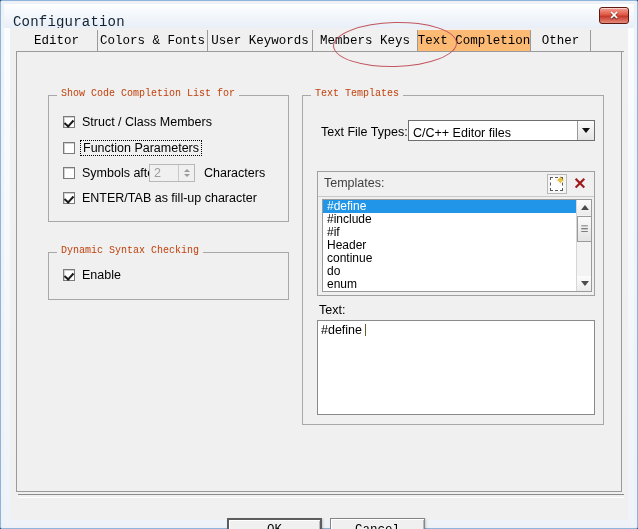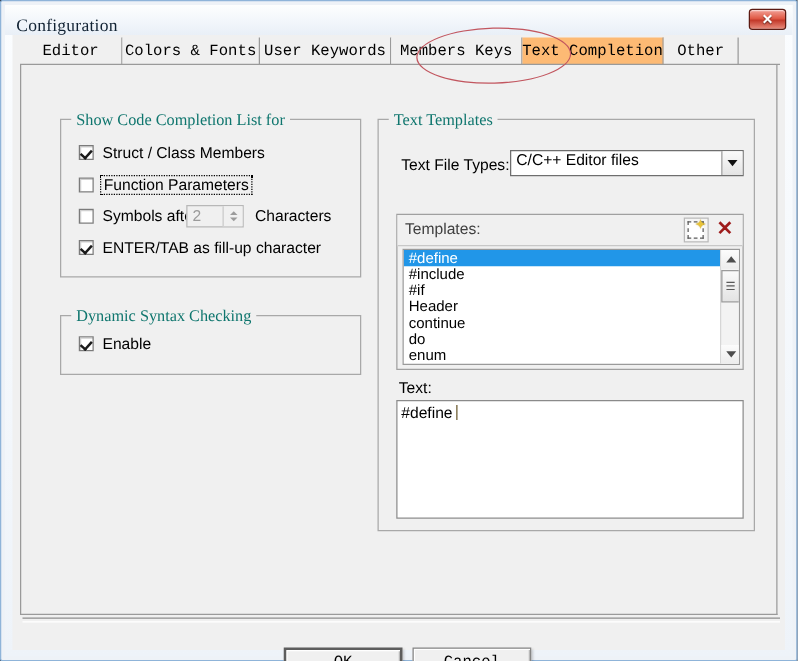--- a/index.html
+++ b/index.html
@@ -22,21 +22,21 @@
     box-sizing:border-box;
   }
   
   .titlebar{
     position:absolute;left:0;top:0;width:630px;height:24px;
     background:linear-gradient(180deg,#fdfefe 0%,#f2f6fb 55%,#e9eff7 100%);
   }
   .title-text{
     position:absolute;left:9px;top:10px;
     font-size:14px;color:#123;letter-spacing:0.2px;
-    font-family:Liberation Serif, serif;
+    font-family:Liberation Mono, monospace;
   }
   .close-btn{
     position:absolute;right:5px;top:3px;width:30px;height:17px;
     box-sizing:border-box;
     background:linear-gradient(180deg,#f2a197 0%,#e05a46 45%,#c3392a 55%,#e88b7c 100%);
     border:1px solid #5c1a12;
     border-radius:3px;
     cursor:pointer;
     box-shadow:inset 0 1px 0 rgba(255,255,255,.55);
   }
@@ -86,22 +86,22 @@
   
   .group{
     position:absolute;
     border:1px solid #a8a8a8;
     box-sizing:border-box;
     background:transparent;
   }
   .group > .glabel{
     position:absolute;left:8px;top:-8px;
     background:#f0f0f0;padding:0 4px;
-    font-size:13px;color:#0f766e;
-    font-family:Liberation Serif, serif;
+    font-size:10px;color:#c2410c;
+    font-family:Liberation Mono, monospace;
     white-space:nowrap;
   }
   
   .cb-row{position:absolute;display:flex;align-items:center;}
   .cbox{
     width:12px;height:12px;box-sizing:border-box;
     background:#fff;
     border:1px solid #7b7b7b;
     box-shadow:inset 1px 1px 0 #d0d0d0;
     position:relative;flex:none;cursor:pointer;
@@ -135,21 +135,21 @@
   }
   .spin .arrows .ar{
     width:0;height:0;border-left:3px solid transparent;border-right:3px solid transparent;
   }
   .spin .arrows .up{border-bottom:3px solid #9b9b9b;margin-bottom:2px;}
   .spin .arrows .dn{border-top:3px solid #9b9b9b;}
   
   .combo{
     position:absolute;box-sizing:border-box;
     background:#fff;border:1px solid #6e6e6e;
-    display:flex;align-items:flex-start;cursor:pointer;
+    display:flex;align-items:flex-end;cursor:pointer;
   }
   .combo .ctext{
     flex:1;padding-left:4px;font-size:12.5px;color:#000;white-space:nowrap;
     font-family:"Liberation Sans", sans-serif;
   }
   .combo .cbtn{
     width:17px;height:100%;box-sizing:border-box;
     background:linear-gradient(180deg,#fbfbfb,#e4e4e4);
     border-left:1px solid #9a9a9a;
     display:flex;align-items:center;justify-content:center;

